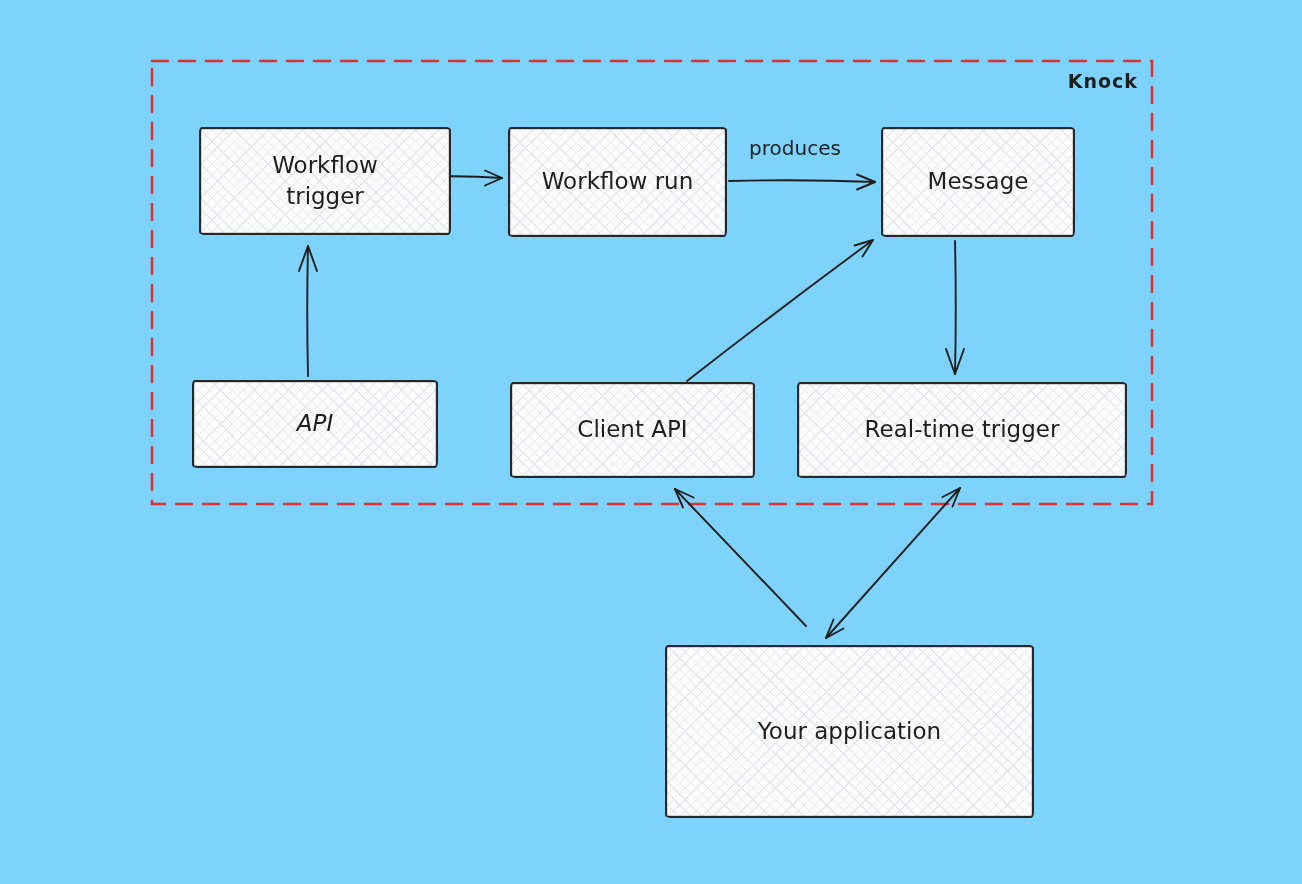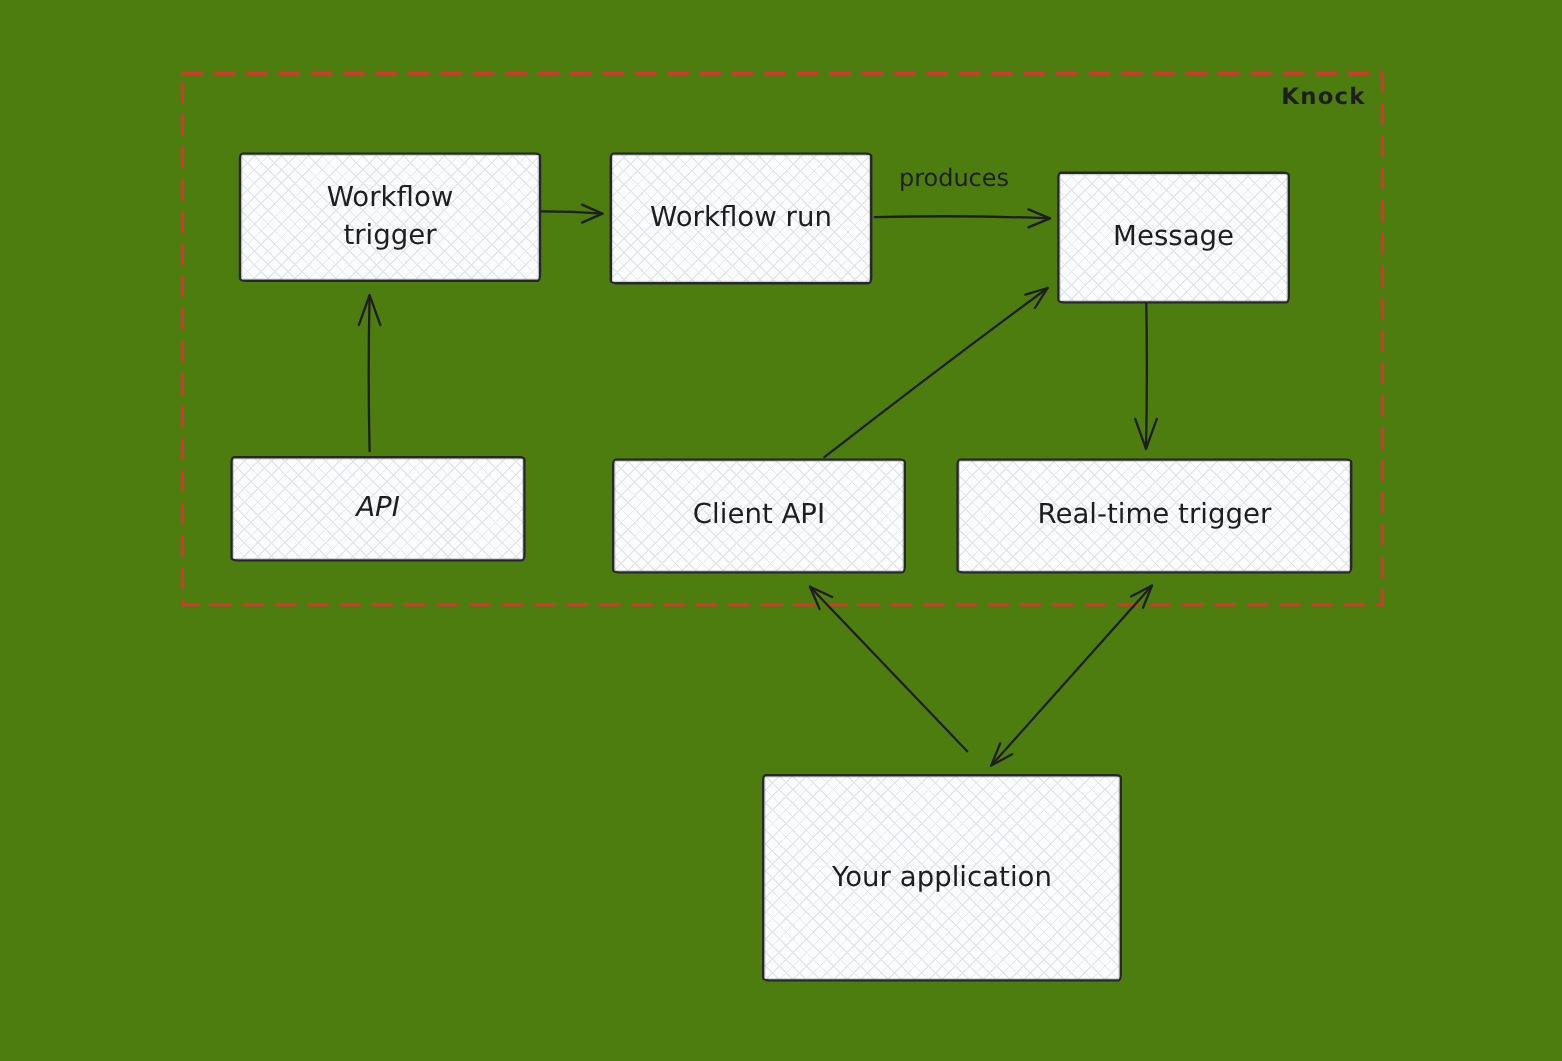--- a/index.html
+++ b/index.html
@@ -5,21 +5,21 @@
   html, body {
     margin: 0;
     padding: 0;
     background: #ffffff;
     font-family: "DejaVu Sans", "Liberation Sans", sans-serif;
   }
   .canvas {
     position: relative;
     width: 1302px;
     height: 884px;
-    background: #4d7c0f;
+    background: #7dd3fc;
     overflow: hidden;
   }
   .edges-layer {
     position: absolute;
     left: 0; top: 0;
     width: 1302px;
     height: 884px;
     pointer-events: none;
   }
   .node {
@@ -118,33 +118,33 @@
   <div class="edge-label">produces</div>
 
   <div class="node narrow" style="left:199px; top:127px; width:252px; height:108px;">
     <span class="node-label">Workflow trigger</span>
   </div>
 
   <div class="node" style="left:508px; top:127px; width:219px; height:110px;">
     <span class="node-label">Workflow run</span>
   </div>
 
-  <div class="node" style="left:881px; top:127px; width:194px; height:110px;margin-top:16px;">
+  <div class="node" style="left:881px; top:127px; width:194px; height:110px;">
     <span class="node-label">Message</span>
   </div>
 
   <div class="node" style="left:192px; top:380px; width:246px; height:88px;font-style:italic;">
     <span class="node-label">API</span>
   </div>
 
   <div class="node" style="left:510px; top:382px; width:245px; height:96px;text-align:center;">
     <span class="node-label">Client API</span>
   </div>
 
   <div class="node" style="left:797px; top:382px; width:330px; height:96px;">
     <span class="node-label">Real-time trigger</span>
   </div>
 
-  <div class="node" style="left:635px; top:645px; width:300px; height:173px;">
+  <div class="node" style="left:665px; top:645px; width:369px; height:173px;">
     <span class="node-label">Your application</span>
   </div>
 
 </div>
 
 </body></html>

